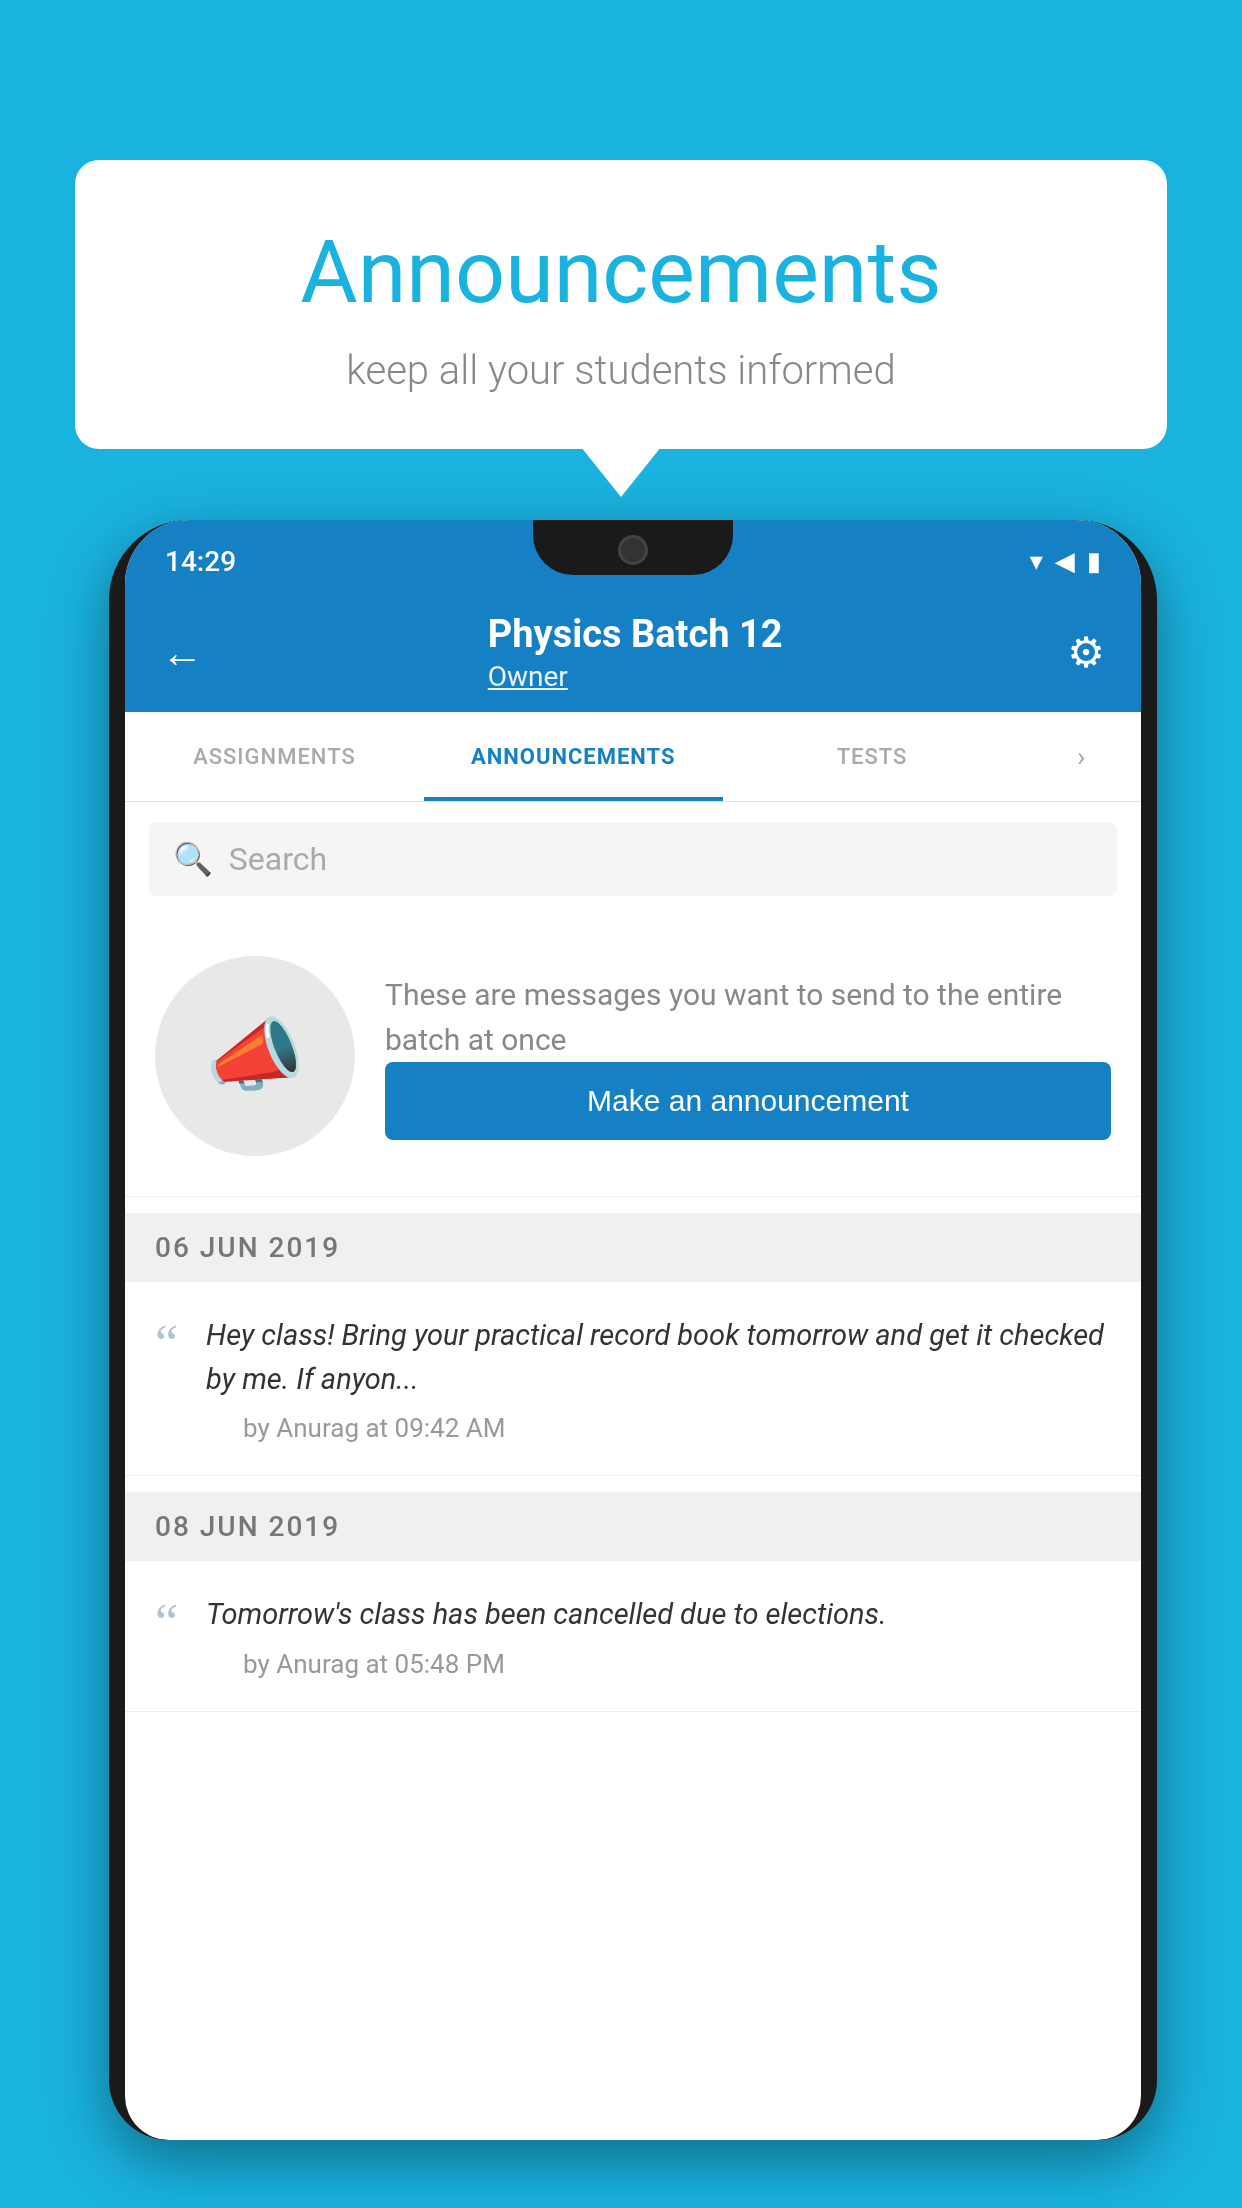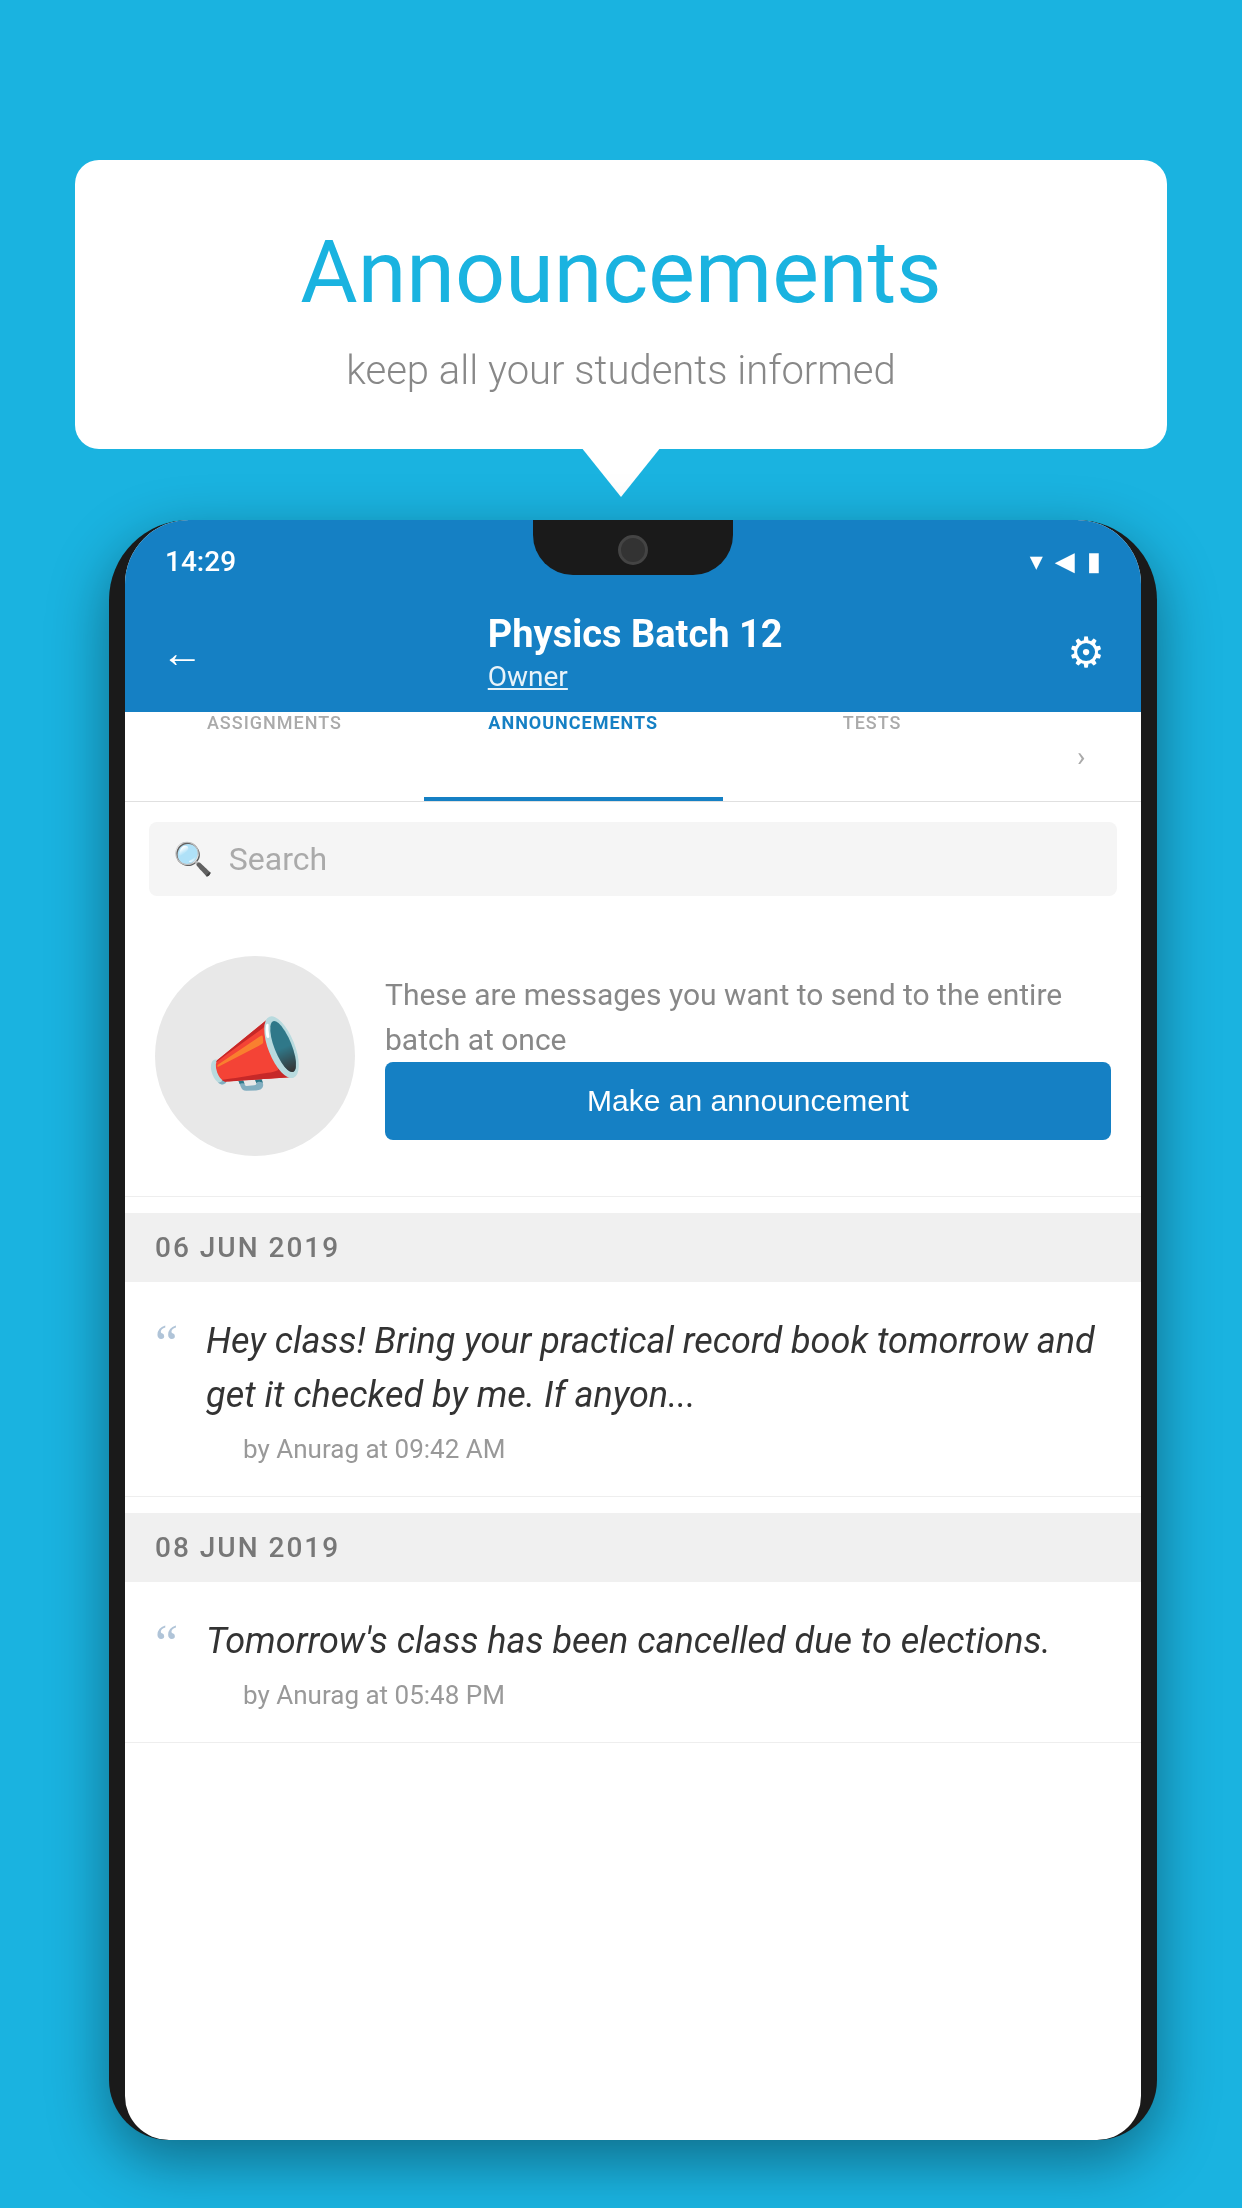--- a/index.html
+++ b/index.html
@@ -184,22 +184,23 @@
     .tabs-bar {
       background: white;
       display: flex;
       border-bottom: 1px solid #e0e0e0;
       height: 90px;
     }
 
     .tab-item {
       flex: 1;
       display: flex;
+      align-items: center;
       justify-content: center;
-      font-size: 18px;
+      font-size: 22px;
       color: #aaa;
       font-weight: 500;
       letter-spacing: 1px;
       cursor: pointer;
       position: relative;
       text-transform: uppercase;
     }
 
     .tab-item.active {
       color: #1580c4;
@@ -327,21 +328,21 @@
       line-height: 1;
       margin-top: 4px;
       flex-shrink: 0;
     }
 
     .announcement-content {
       flex: 1;
     }
 
     .announcement-text {
-      font-size: 36px;
+      font-size: 29px;
       color: #333;
       font-style: italic;
       line-height: 1.5;
       margin-bottom: 12px;
     }
 
     .announcement-meta {
       font-size: 26px;
       color: #999;
       margin-left: 37px;

